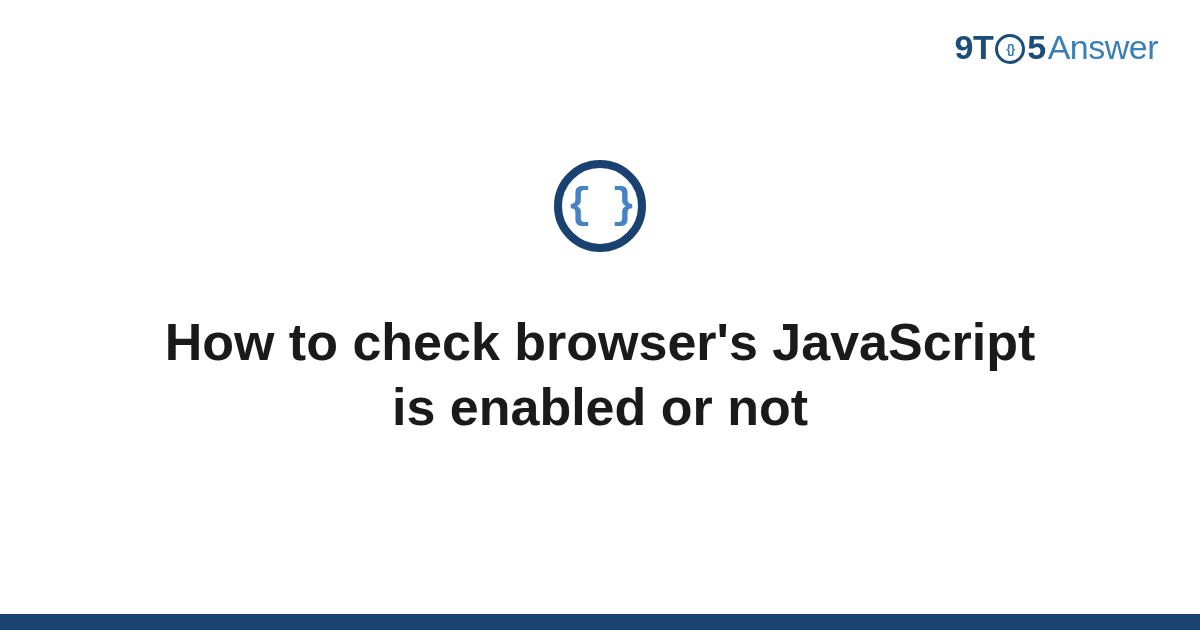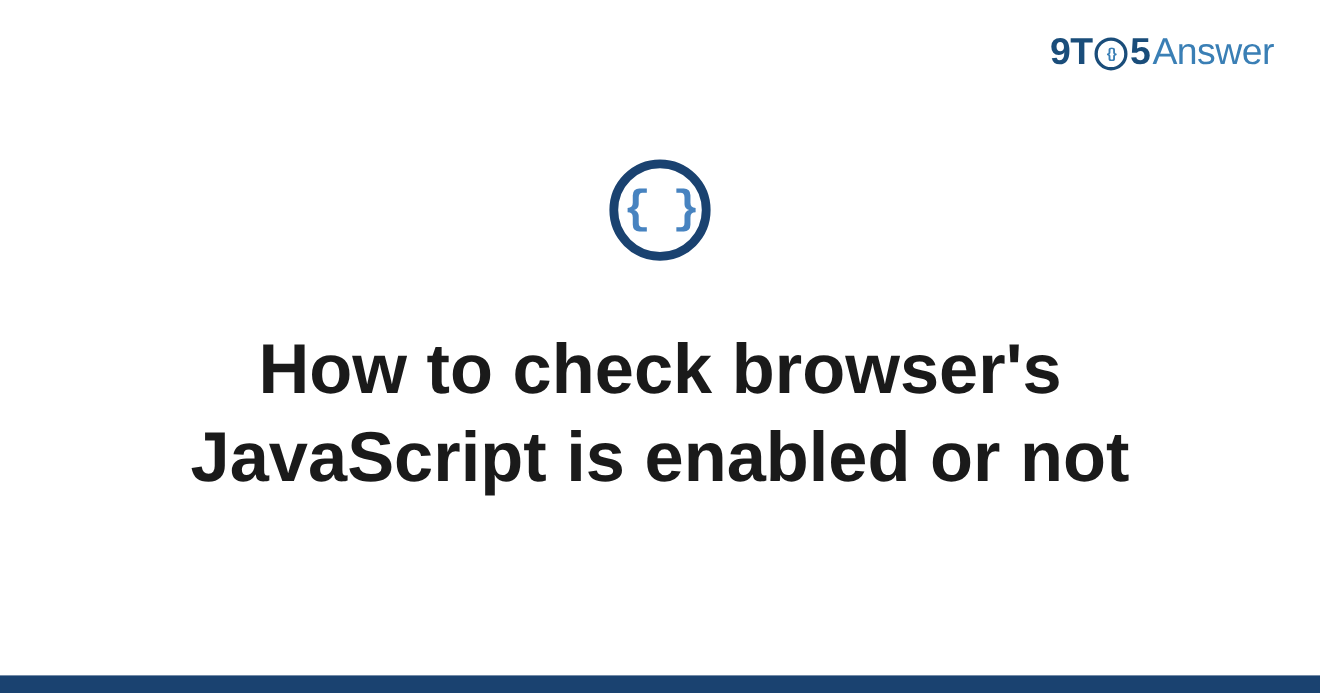--- a/index.html
+++ b/index.html
@@ -67,21 +67,21 @@
       margin-top: -30px;
     }
     .icon-braces {
       font-size: 42px;
       font-weight: 700;
       color: #4783c0;
       font-family: 'Courier New', monospace;
       letter-spacing: -3px;
     }
     .title {
-      font-size: 64px;
+      font-size: 52px;
       font-weight: 700;
       color: #1a1a1a;
       text-align: center;
       line-height: 1.25;
       max-width: 900px;
     }
     .footer-bar {
       position: absolute;
       bottom: 0;
       left: 0;

